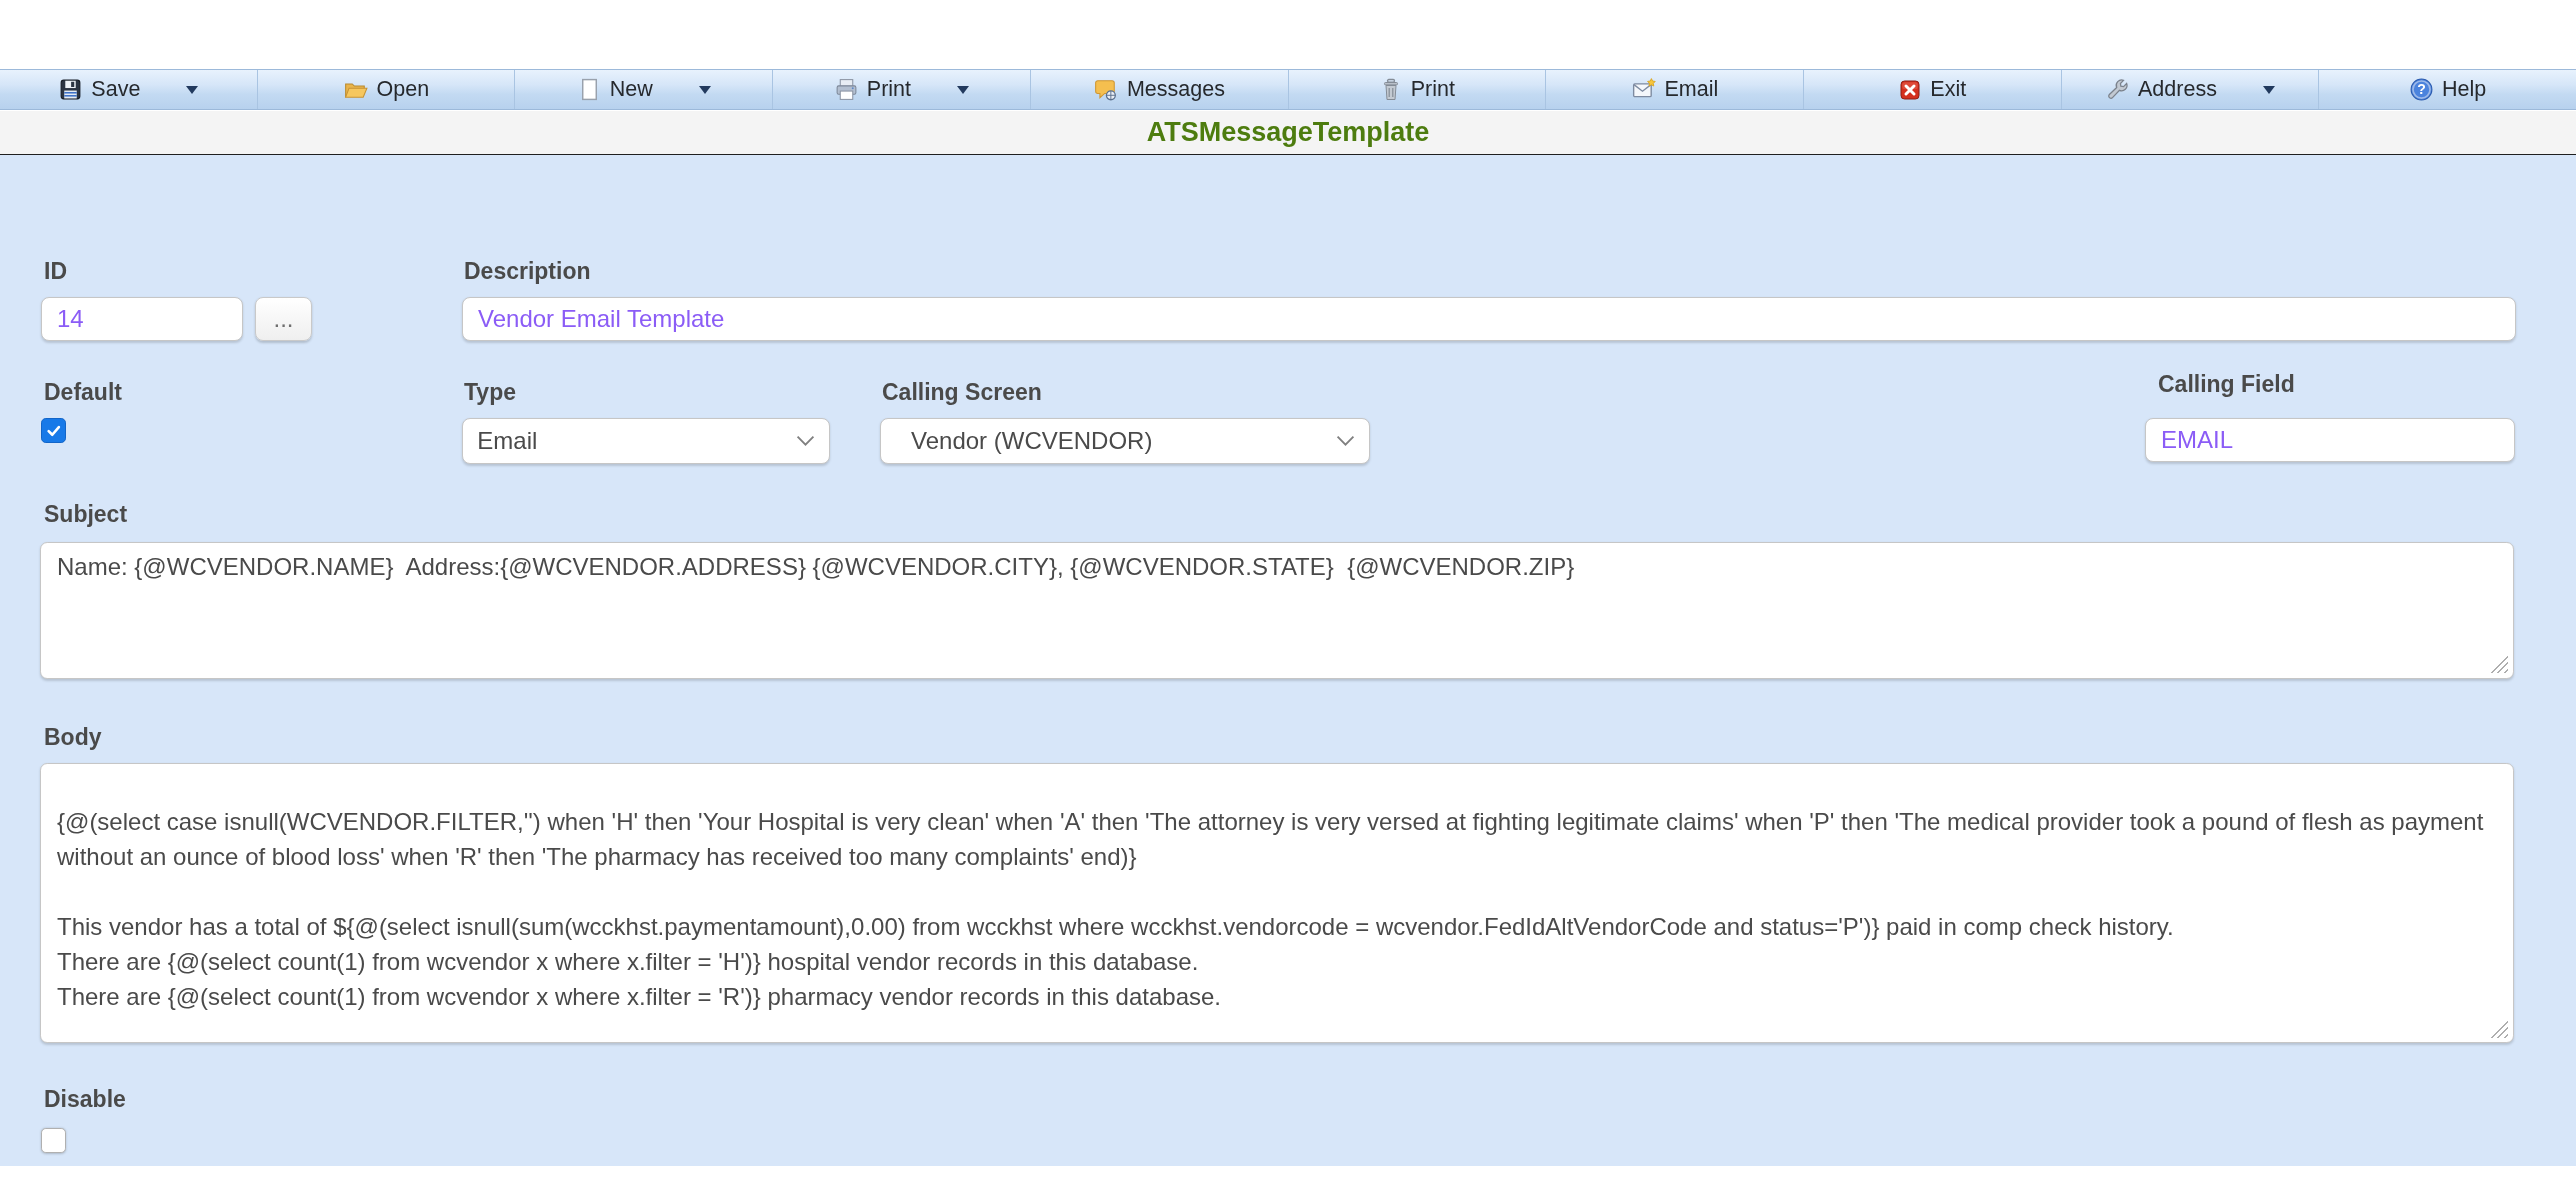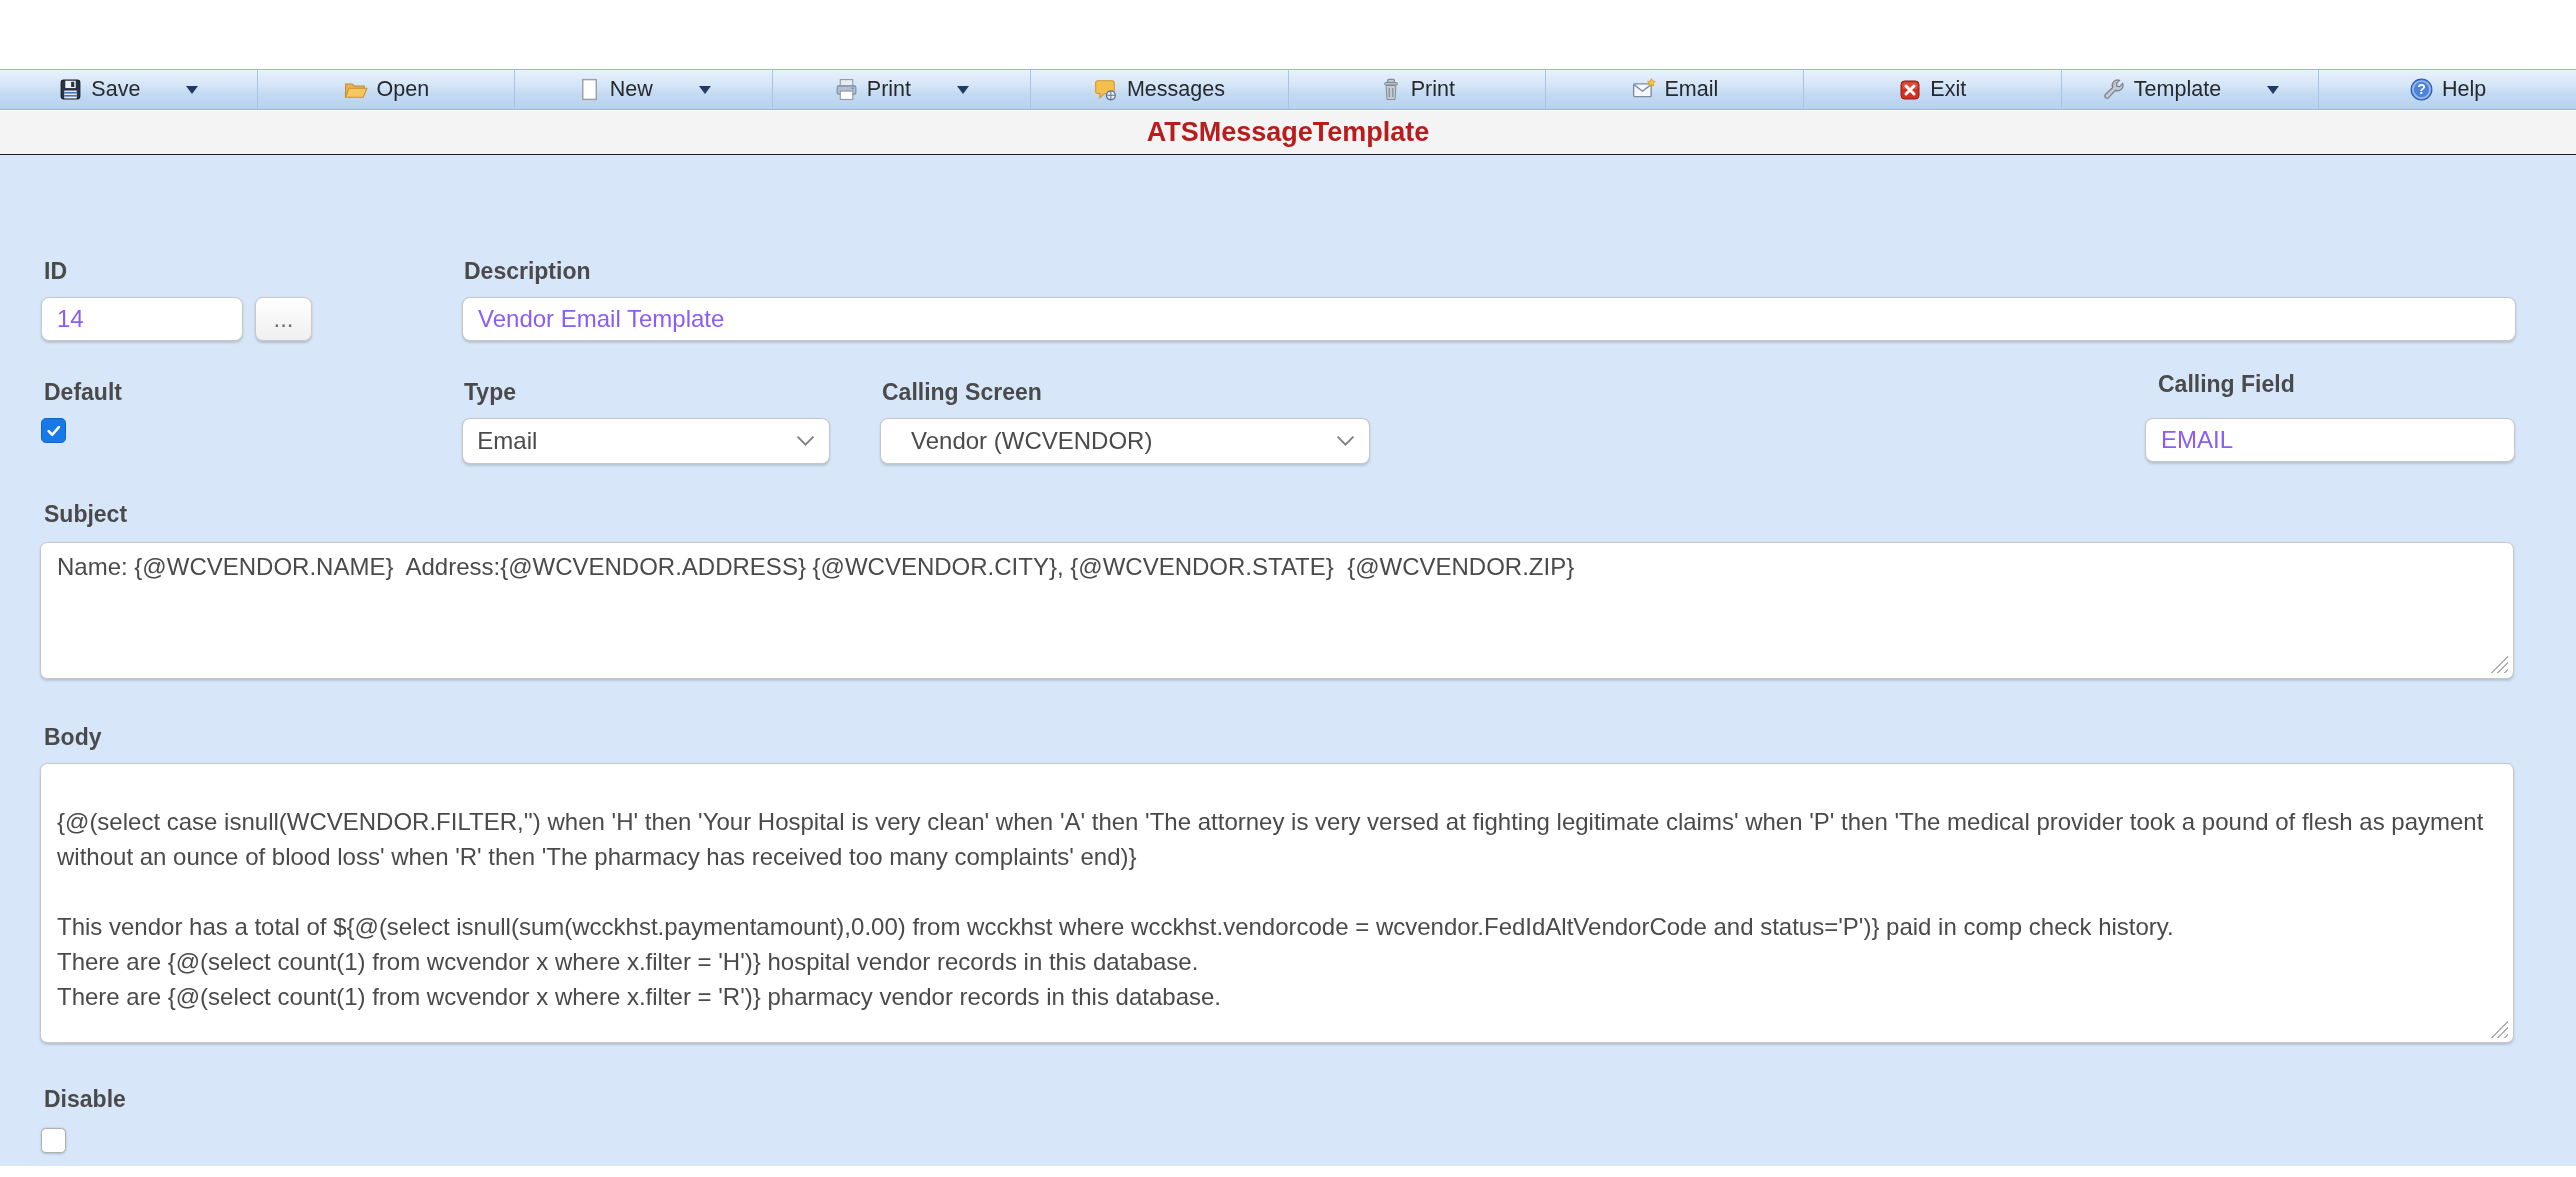--- a/index.html
+++ b/index.html
@@ -33,21 +33,21 @@
     border-left:6.4px solid transparent;border-right:6.4px solid transparent;
     border-top:8px solid #223a5e;
   }
 
   
   .titlebar{
     position:absolute;left:0;top:111px;width:100%;height:45px;
     background:#f4f4f4;border-bottom:2.4px solid #1f1f1f;box-sizing:border-box;
     display:flex;align-items:center;justify-content:center;
   }
-  .titlebar h1{margin:0;font-size:27px;font-weight:bold;color:#b91c1c;letter-spacing:0px;}
+  .titlebar h1{margin:0;font-size:27px;font-weight:bold;color:#4d7c0f;letter-spacing:0px;}
 
   
   .content{position:absolute;left:0;top:155px;width:100%;height:1011px;background:#d7e6f9;}
 
   .field-label{position:absolute;font-size:23px;font-weight:bold;color:#4a4a4a;}
 
   .tbox{
     position:absolute;box-sizing:border-box;height:44px;
     background:#fff;border:0.8px solid #c6c6c6;border-radius:8px;
     font-size:24px;color:#8b5cf6;padding:0 15px;
@@ -189,21 +189,21 @@
       </span>
       <span class="tb-label">Exit</span>
     </div>
 
     <div class="tb-btn">
       <span class="tb-icon">
         <svg width="25" height="25" viewBox="0 0 24 24">
           <path d="M20.8 6.2a5.2 5.2 0 01-6.9 6.6l-6.7 7a2.1 2.1 0 01-3-3l7-6.7a5.2 5.2 0 016.6-6.9l-3 3 .4 2.6 2.6.4z" fill="#c2c9d2" stroke="#7b828c" stroke-width="1.2"></path>
         </svg>
       </span>
-      <span class="tb-label">Template</span>
+      <span class="tb-label">Address</span>
       <span class="caret"></span>
     </div>
 
     <div class="tb-btn">
       <span class="tb-icon">
         <svg width="25" height="25" viewBox="0 0 24 24" style="font-size:27px">
           <circle cx="12" cy="12" r="10" fill="#4b83dd" stroke="#2c5cb0"></circle>
           <circle cx="12" cy="12" r="8.2" fill="none" stroke="#9db9e8" stroke-width="1.6"></circle>
           <text x="12" y="16.8" text-anchor="middle" font-size="13.5" font-weight="bold" fill="#ffffff">?</text>
         </svg>

